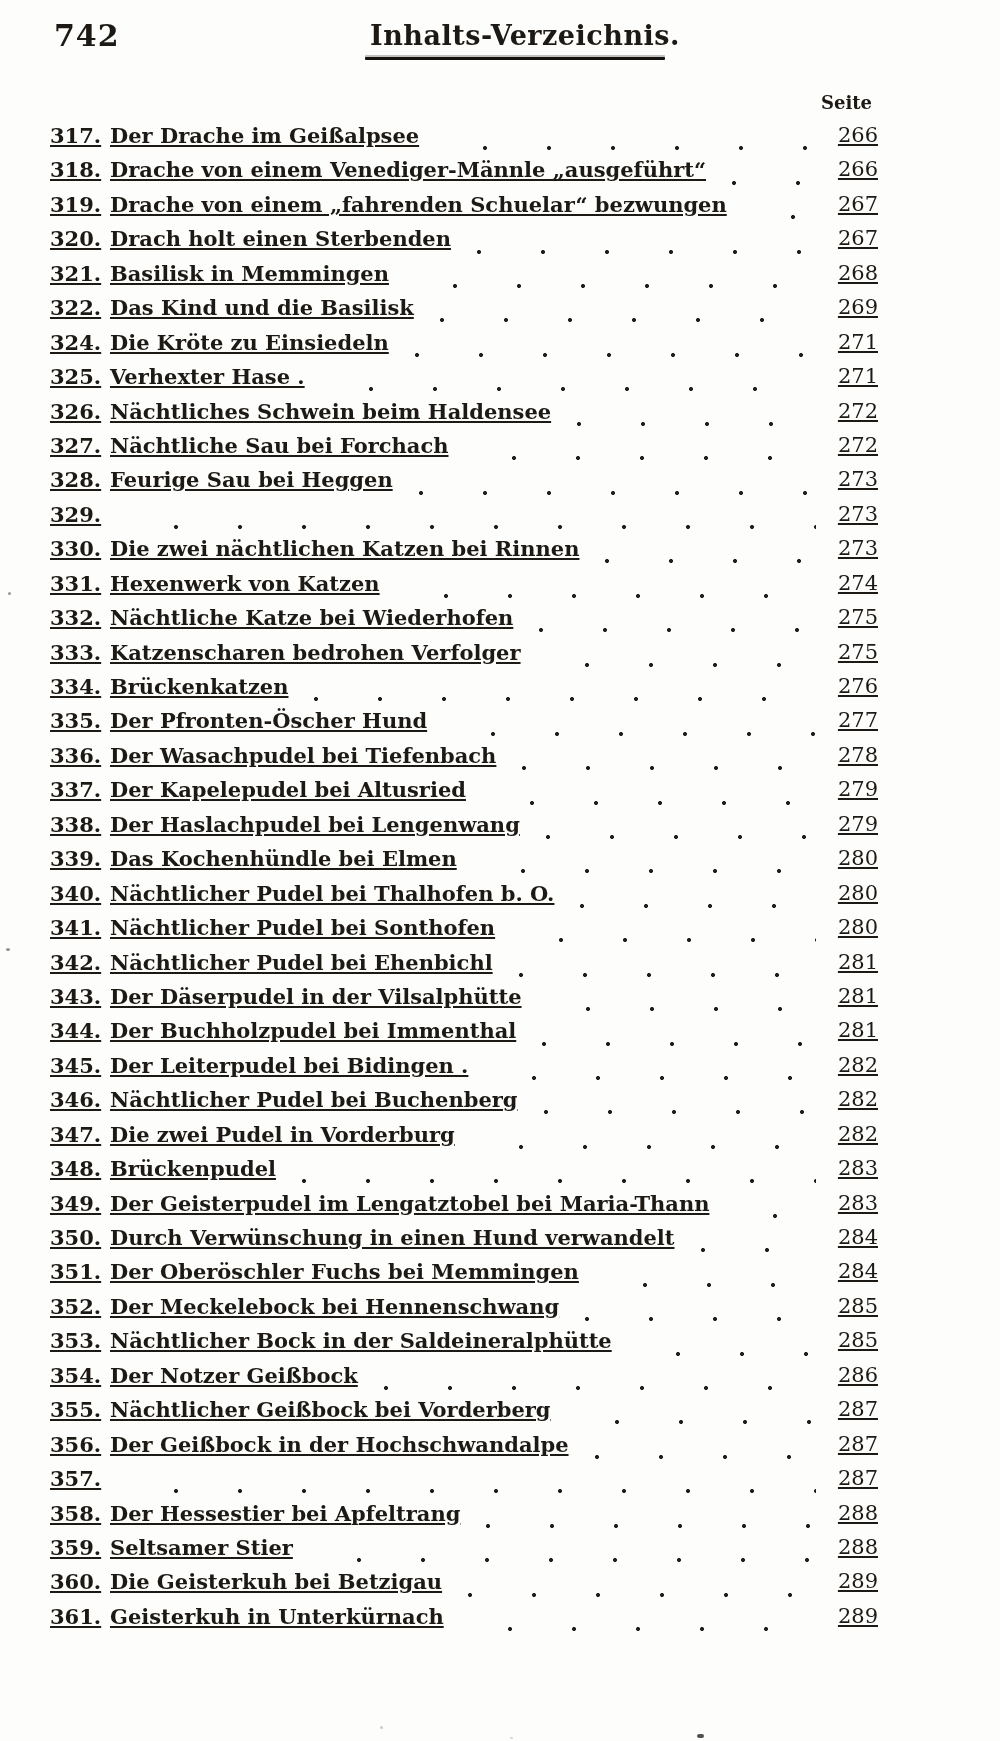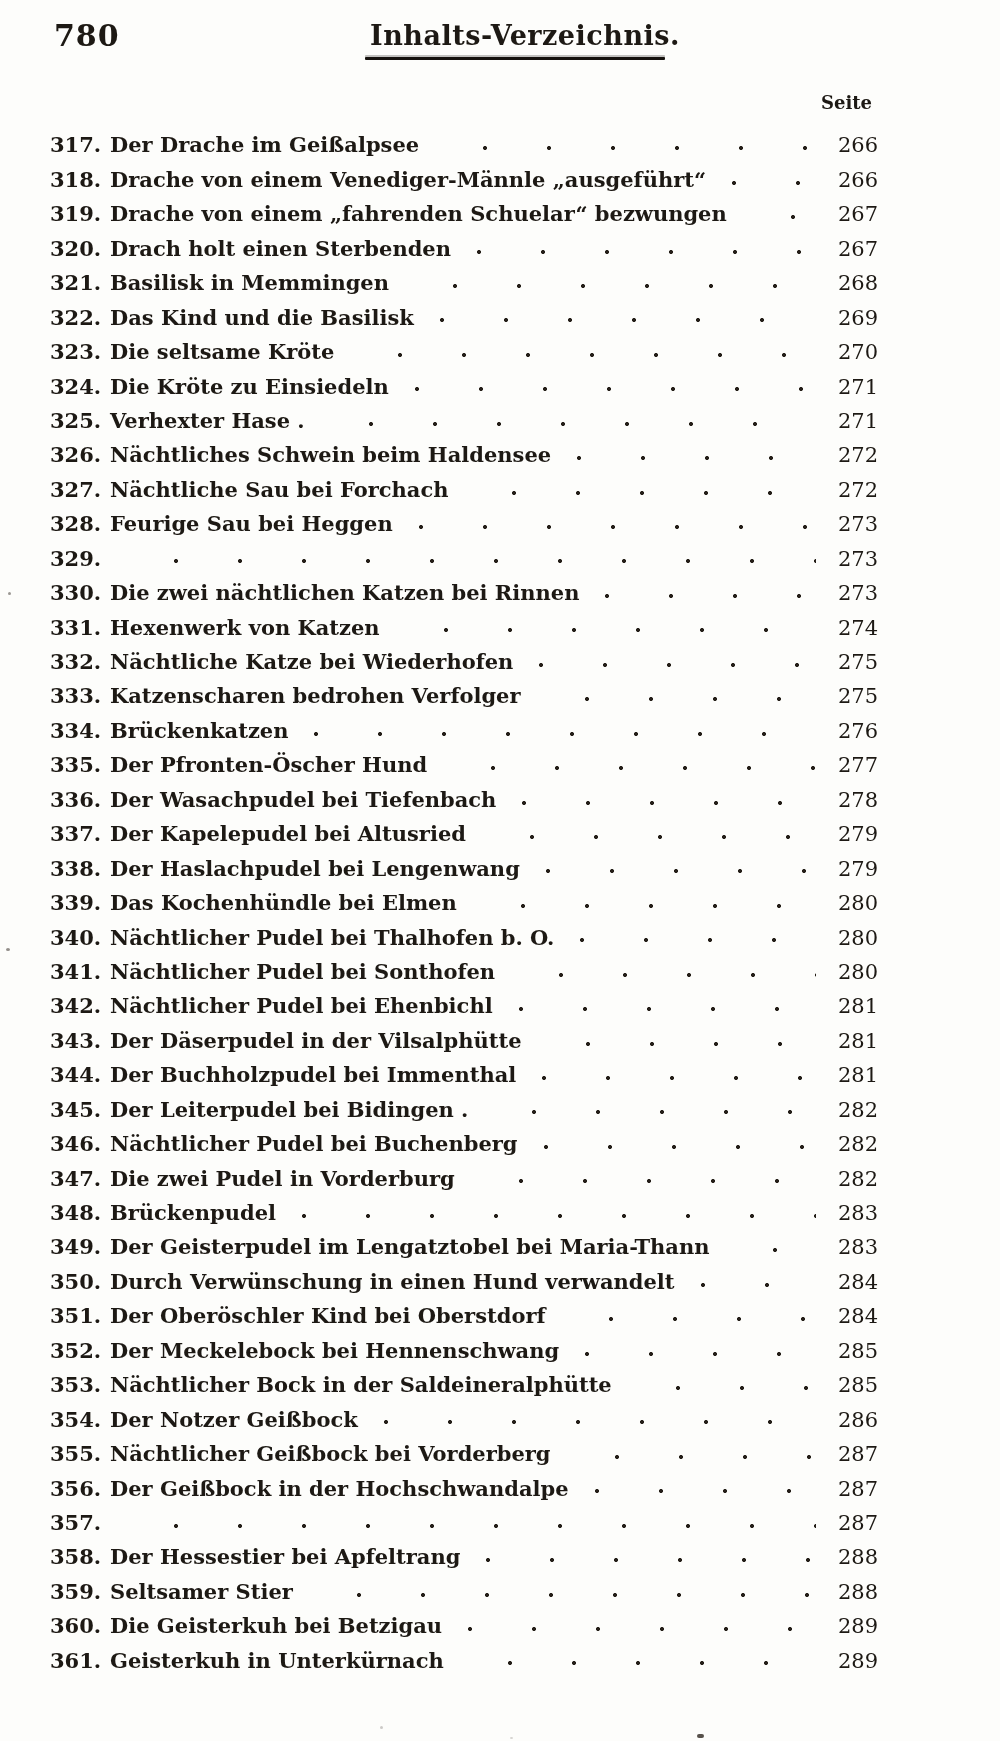--- a/index.html
+++ b/index.html
@@ -38,24 +38,25 @@
   }
   .seite{
     position:absolute;right:128px;top:92px;
     font-size:18px;font-weight:bold;
   }
   
   .toc{
     position:absolute;left:50px;right:122px;top:123px;
   }
   .row{
-    display:flex;align-items:flex-end;
+    display:flex;align-items:flex-start;
     height:34.45px;
     font-size:21px;
     white-space:nowrap;
+    text-decoration:underline;
   }
   .num{
     flex:0 0 60px;
     font-weight:bold;
   }
   .title{
     flex:0 0 auto;
     font-weight:bold;
   }
   .leader{
@@ -79,21 +80,21 @@
   .speck.s2{left:6px;top:948px;width:4px;height:3px;opacity:.55;}
   .speck.s3{left:697px;top:1734px;width:7px;height:4px;opacity:.85;border-radius:2px;}
   .speck.s4{left:380px;top:1726px;width:3px;height:3px;opacity:.25;}
   .speck.s5{left:510px;top:1737px;width:3px;height:2px;opacity:.2;}
 </style>
 </head>
 <body>
 
 <div class="page">
 
-  <div class="folio">780</div>
+  <div class="folio">742</div>
 
   <div class="header-center">
     <div class="header-title">Inhalts-Verzeichnis.</div>
     <div class="header-rule"></div>
   </div>
 
   <div class="seite">Seite</div>
 
   <div class="toc" id="toc">
       <div class="row">
@@ -126,26 +127,20 @@
         <span class="leader" style="background-position: 14px calc(50% + 8px);"></span>
         <span class="pg">268</span>
       </div>
       <div class="row">
         <span class="num">322.</span>
         <span class="title">Das Kind und die Basilisk</span>
         <span class="leader" style="background-position: 40px calc(50% + 8px);"></span>
         <span class="pg">269</span>
       </div>
       <div class="row">
-        <span class="num">323.</span>
-        <span class="title">Die seltsame Kröte</span>
-        <span class="leader" style="background-position: 14px calc(50% + 8px);"></span>
-        <span class="pg">270</span>
-      </div>
-      <div class="row">
         <span class="num">324.</span>
         <span class="title">Die Kröte zu Einsiedeln</span>
         <span class="leader" style="background-position: 40px calc(50% + 8px);"></span>
         <span class="pg">271</span>
       </div>
       <div class="row">
         <span class="num">325.</span>
         <span class="title">Verhexter Hase .</span>
         <span class="leader" style="background-position: 14px calc(50% + 8px);"></span>
         <span class="pg">271</span>
@@ -294,21 +289,21 @@
         <span class="pg">283</span>
       </div>
       <div class="row">
         <span class="num">350.</span>
         <span class="title">Durch Verwünschung in einen Hund verwandelt</span>
         <span class="leader" style="background-position: 40px calc(50% + 8px);"></span>
         <span class="pg">284</span>
       </div>
       <div class="row">
         <span class="num">351.</span>
-        <span class="title">Der Oberöschler Kind bei Oberstdorf</span>
+        <span class="title">Der Oberöschler Fuchs bei Memmingen</span>
         <span class="leader" style="background-position: 14px calc(50% + 8px);"></span>
         <span class="pg">284</span>
       </div>
       <div class="row">
         <span class="num">352.</span>
         <span class="title">Der Meckelebock bei Hennenschwang</span>
         <span class="leader" style="background-position: 40px calc(50% + 8px);"></span>
         <span class="pg">285</span>
       </div>
       <div class="row">

